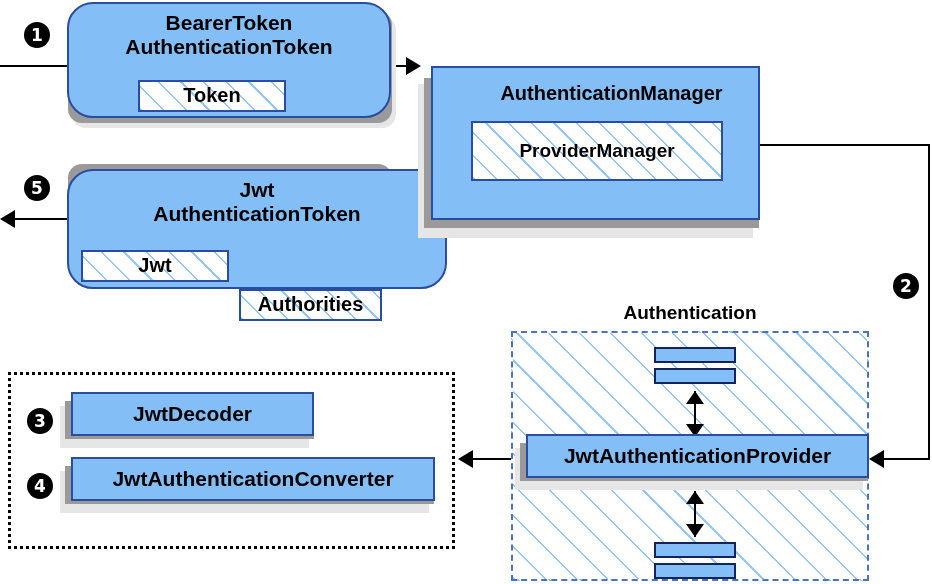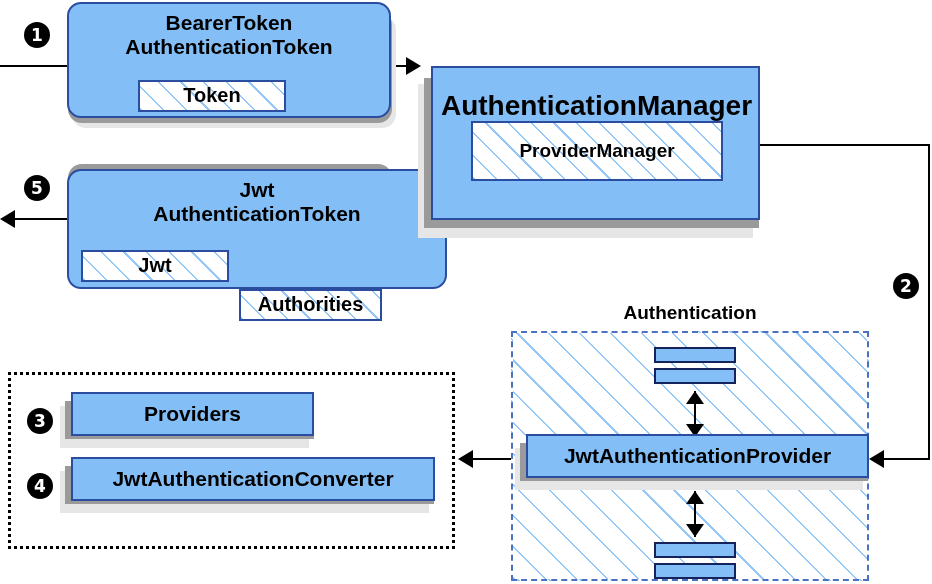--- a/index.html
+++ b/index.html
@@ -8,21 +8,21 @@
   #stage{position:absolute;inset:0;width:932px;height:584px;}
 
   
   .abs{position:absolute;box-sizing:border-box;}
 
   
   .shadow-dark{background:#9a9a9a;}
   .shadow-light{background:#e6e6e6;}
 
   .bluebox{background:#84bef6;border:2px solid #2a4da0;box-sizing:border-box;}
-  .roundbox{border-radius:14px;}
+  .roundbox{border-radius:26px;}
   .roundshadow{border-radius:14px;}
 
   .label{display:flex;align-items:center;justify-content:center;
          text-align:center;font-weight:bold;line-height:1.08;}
 
   
   .hatch{
     background-color:#ffffff;
     background-image:repeating-linear-gradient(
         45deg,
@@ -105,21 +105,21 @@
       <div class="abs hatch label" style="left:170px;top:79px;width:143px;height:32px;font-size:20px;margin-top:39px;">Authorities</div>
     </div>
   </div>
 
   <div class="abs badge" style="left:24px;top:175px;">5</div>
 
   <div class="abs" style="left:418px;top:66px;width:348px;height:175px;">
     <div class="abs shadow-light" style="left:0px;top:18px;width:335px;height:154px;"></div>
     <div class="abs shadow-dark" style="left:6px;top:12px;width:335px;height:150px;"></div>
     <div class="abs bluebox" style="left:13px;top:0px;width:329px;height:154px;">
-      <div class="abs label" style="left:1px;top:12px;width:100%;height:28px;font-size:28px;margin-top:12px;">AuthenticationManager</div>
+      <div class="abs label" style="left:16px;top:12px;width:100%;height:28px;font-size:20px;">AuthenticationManager</div>
       <div class="abs hatch label" style="left:38px;top:53px;width:252px;height:60px;font-size:19px;">ProviderManager</div>
     </div>
   </div>
 
   <div class="abs badge" style="left:893px;top:273px;">2</div>
 
   <div class="abs zone-title" style="left:511px;top:266px;width:358px;margin-top:36px;">
     <div>Authentication</div>
   </div>
 
@@ -146,21 +146,21 @@
     <div class="abs bluebox label" style="left:11px;top:0px;width:343px;height:44px;font-size:21px;text-align:center;">JwtAuthenticationProvider</div>
   </div>
 
   <div class="abs dotted-zone" style="left:8px;top:372px;width:447px;height:177px;"></div>
 
   <div class="abs badge" style="left:27px;top:408px;">3</div>
 
   <div class="abs" style="left:60px;top:392px;width:270px;height:58px;">
     <div class="abs shadow-light" style="left:0px;top:14px;width:249px;height:42px;"></div>
     <div class="abs shadow-dark" style="left:5px;top:9px;width:249px;height:38px;"></div>
-    <div class="abs bluebox label" style="left:11px;top:0px;width:243px;height:44px;font-size:21px;">Providers</div>
+    <div class="abs bluebox label" style="left:11px;top:0px;width:243px;height:44px;font-size:21px;">JwtDecoder</div>
   </div>
 
   <div class="abs badge" style="left:27px;top:473px;">4</div>
 
   <div class="abs" style="left:60px;top:457px;width:390px;height:58px;">
     <div class="abs shadow-light" style="left:0px;top:14px;width:369px;height:42px;"></div>
     <div class="abs shadow-dark" style="left:5px;top:9px;width:369px;height:38px;"></div>
     <div class="abs bluebox label" style="left:11px;top:0px;width:364px;height:44px;font-size:21px;">JwtAuthenticationConverter</div>
   </div>
 

